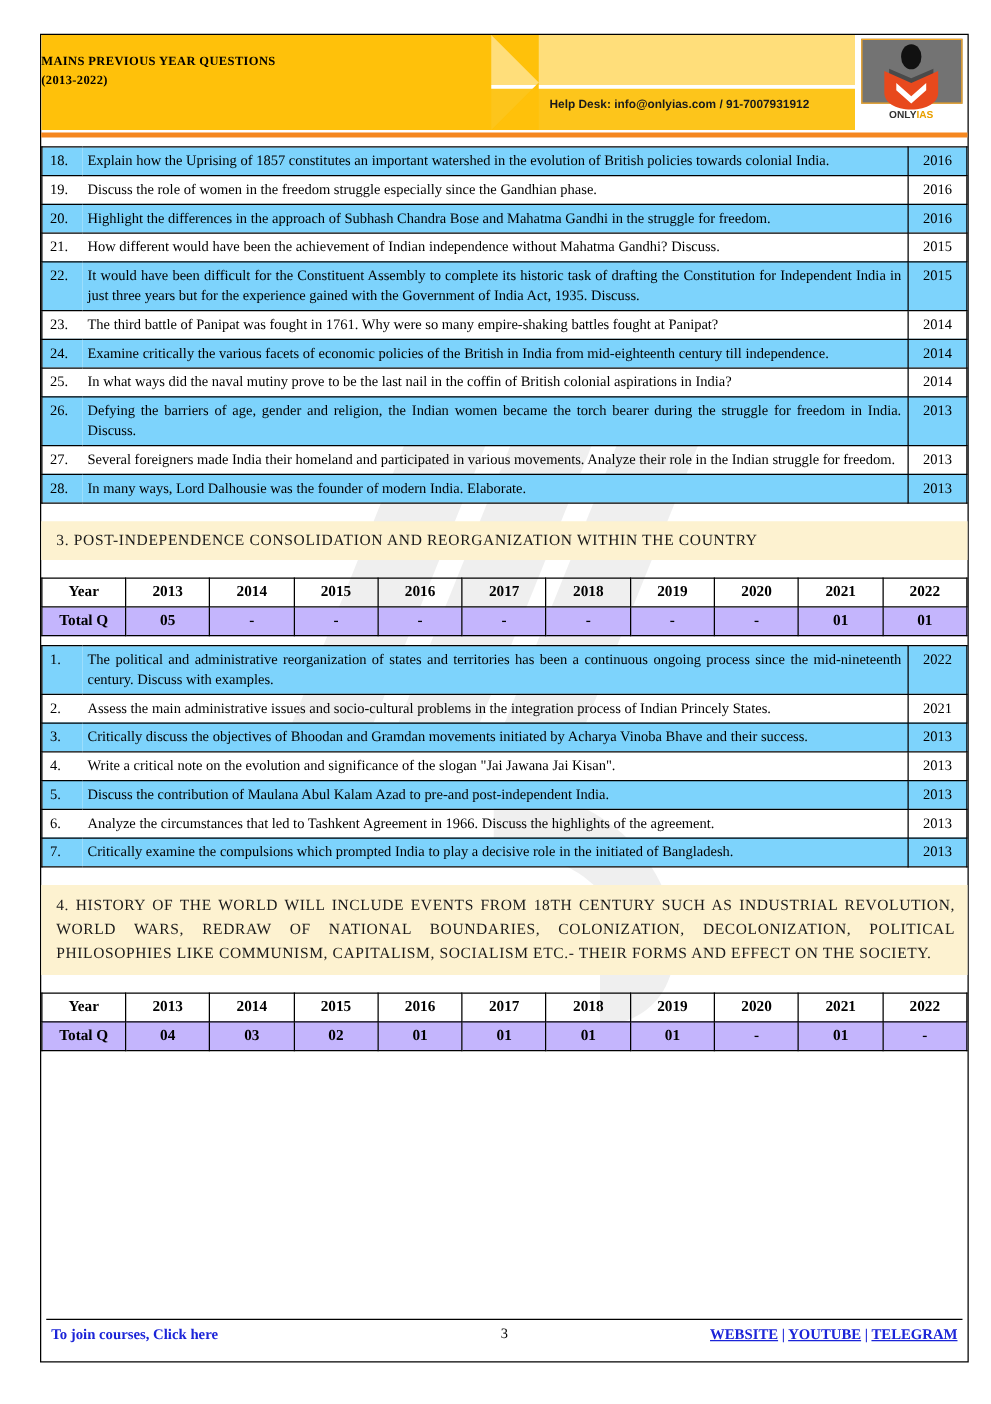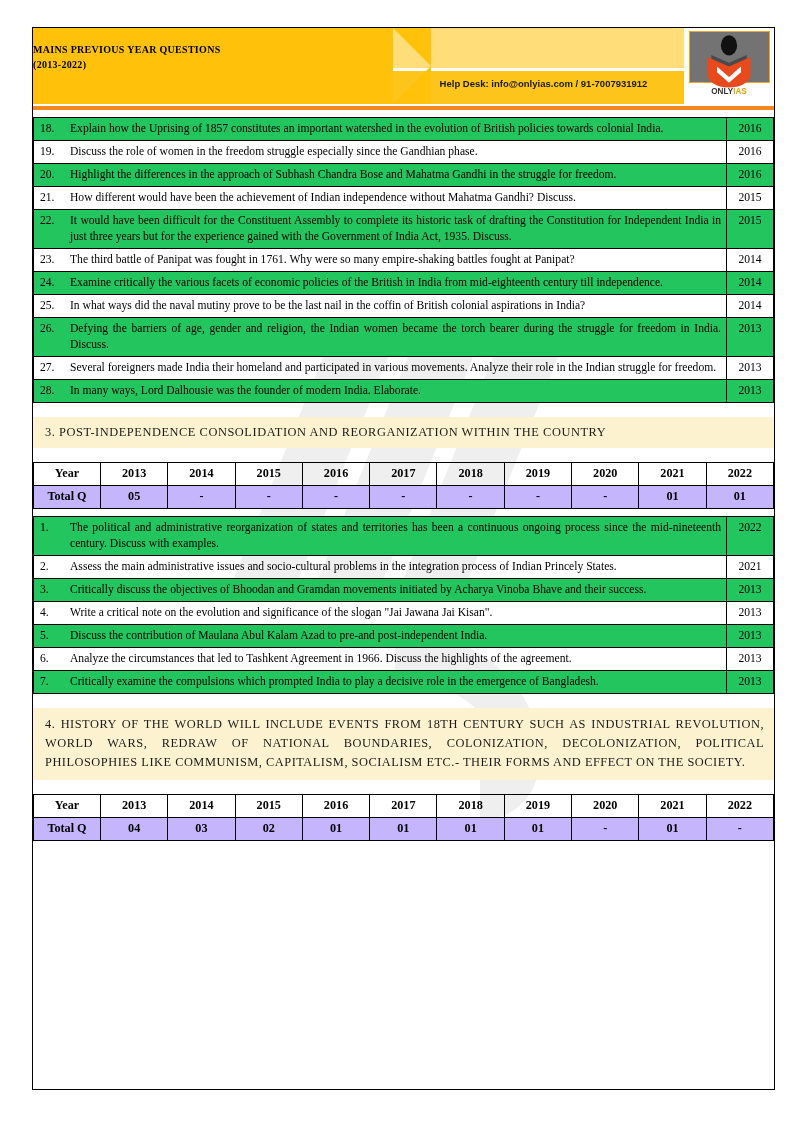--- a/index.html
+++ b/index.html
@@ -166,21 +166,21 @@
     border-left: none;
     padding-left: 4px;
   }
   .qtable td.yr {
     width: 46px;
     text-align: center;
     padding-left: 0;
     padding-right: 0;
   }
   .qtable tr.alt td {
-    background: #22c55e;
+    background: #7dd3fc;
   }
 
   
   .section-head {
     background: #FDF2D0;
     margin-top: 14px;
     padding: 6px 8px 6px 12px;
     font-size: 12.4px;
     letter-spacing: 0.55px;
     line-height: 1.55;
@@ -428,21 +428,21 @@
             <td class="txt">Discuss the contribution of Maulana Abul Kalam Azad to pre-and post-independent India.</td>
             <td class="yr">2013</td>
           </tr>
           <tr>
             <td class="num">6.</td>
             <td class="txt">Analyze the circumstances that led to Tashkent Agreement in 1966. Discuss the highlights of the agreement.</td>
             <td class="yr">2013</td>
           </tr>
           <tr class="alt">
             <td class="num">7.</td>
-            <td class="txt">Critically examine the compulsions which prompted India to play a decisive role in the emergence of Bangladesh.</td>
+            <td class="txt">Critically examine the compulsions which prompted India to play a decisive role in the initiated of Bangladesh.</td>
             <td class="yr">2013</td>
           </tr>
         </tbody>
     </table>
 
     <div class="section-head multi">4. HISTORY OF THE WORLD WILL INCLUDE EVENTS FROM 18TH CENTURY SUCH AS INDUSTRIAL REVOLUTION, WORLD WARS, REDRAW OF NATIONAL BOUNDARIES, COLONIZATION, DECOLONIZATION, POLITICAL PHILOSOPHIES LIKE COMMUNISM, CAPITALISM, SOCIALISM ETC.- THEIR FORMS AND EFFECT ON THE SOCIETY.</div>
 
     <div class="ytable-wrap">
       <table class="ytable">
         <tbody>
@@ -471,14 +471,22 @@
               <td>-</td>
               <td>01</td>
               <td>-</td>
             </tr>
           </tbody>
       </table>
     </div>
 
   </div>
 
+  <div class="footer">
+    <div class="footer-rule"></div>
+    <div class="footer-row" style="position:relative;">
+      <span class="footer-left">To join courses, Click here</span>
+      <span class="footer-center">3</span>
+      <span class="footer-right"><a>WEBSITE</a><span class="sep"> | </span><a>YOUTUBE</a><span class="sep"> | </span><a>TELEGRAM</a></span>
+    </div>
+  </div>
 
 </div>
 
 </body></html>

